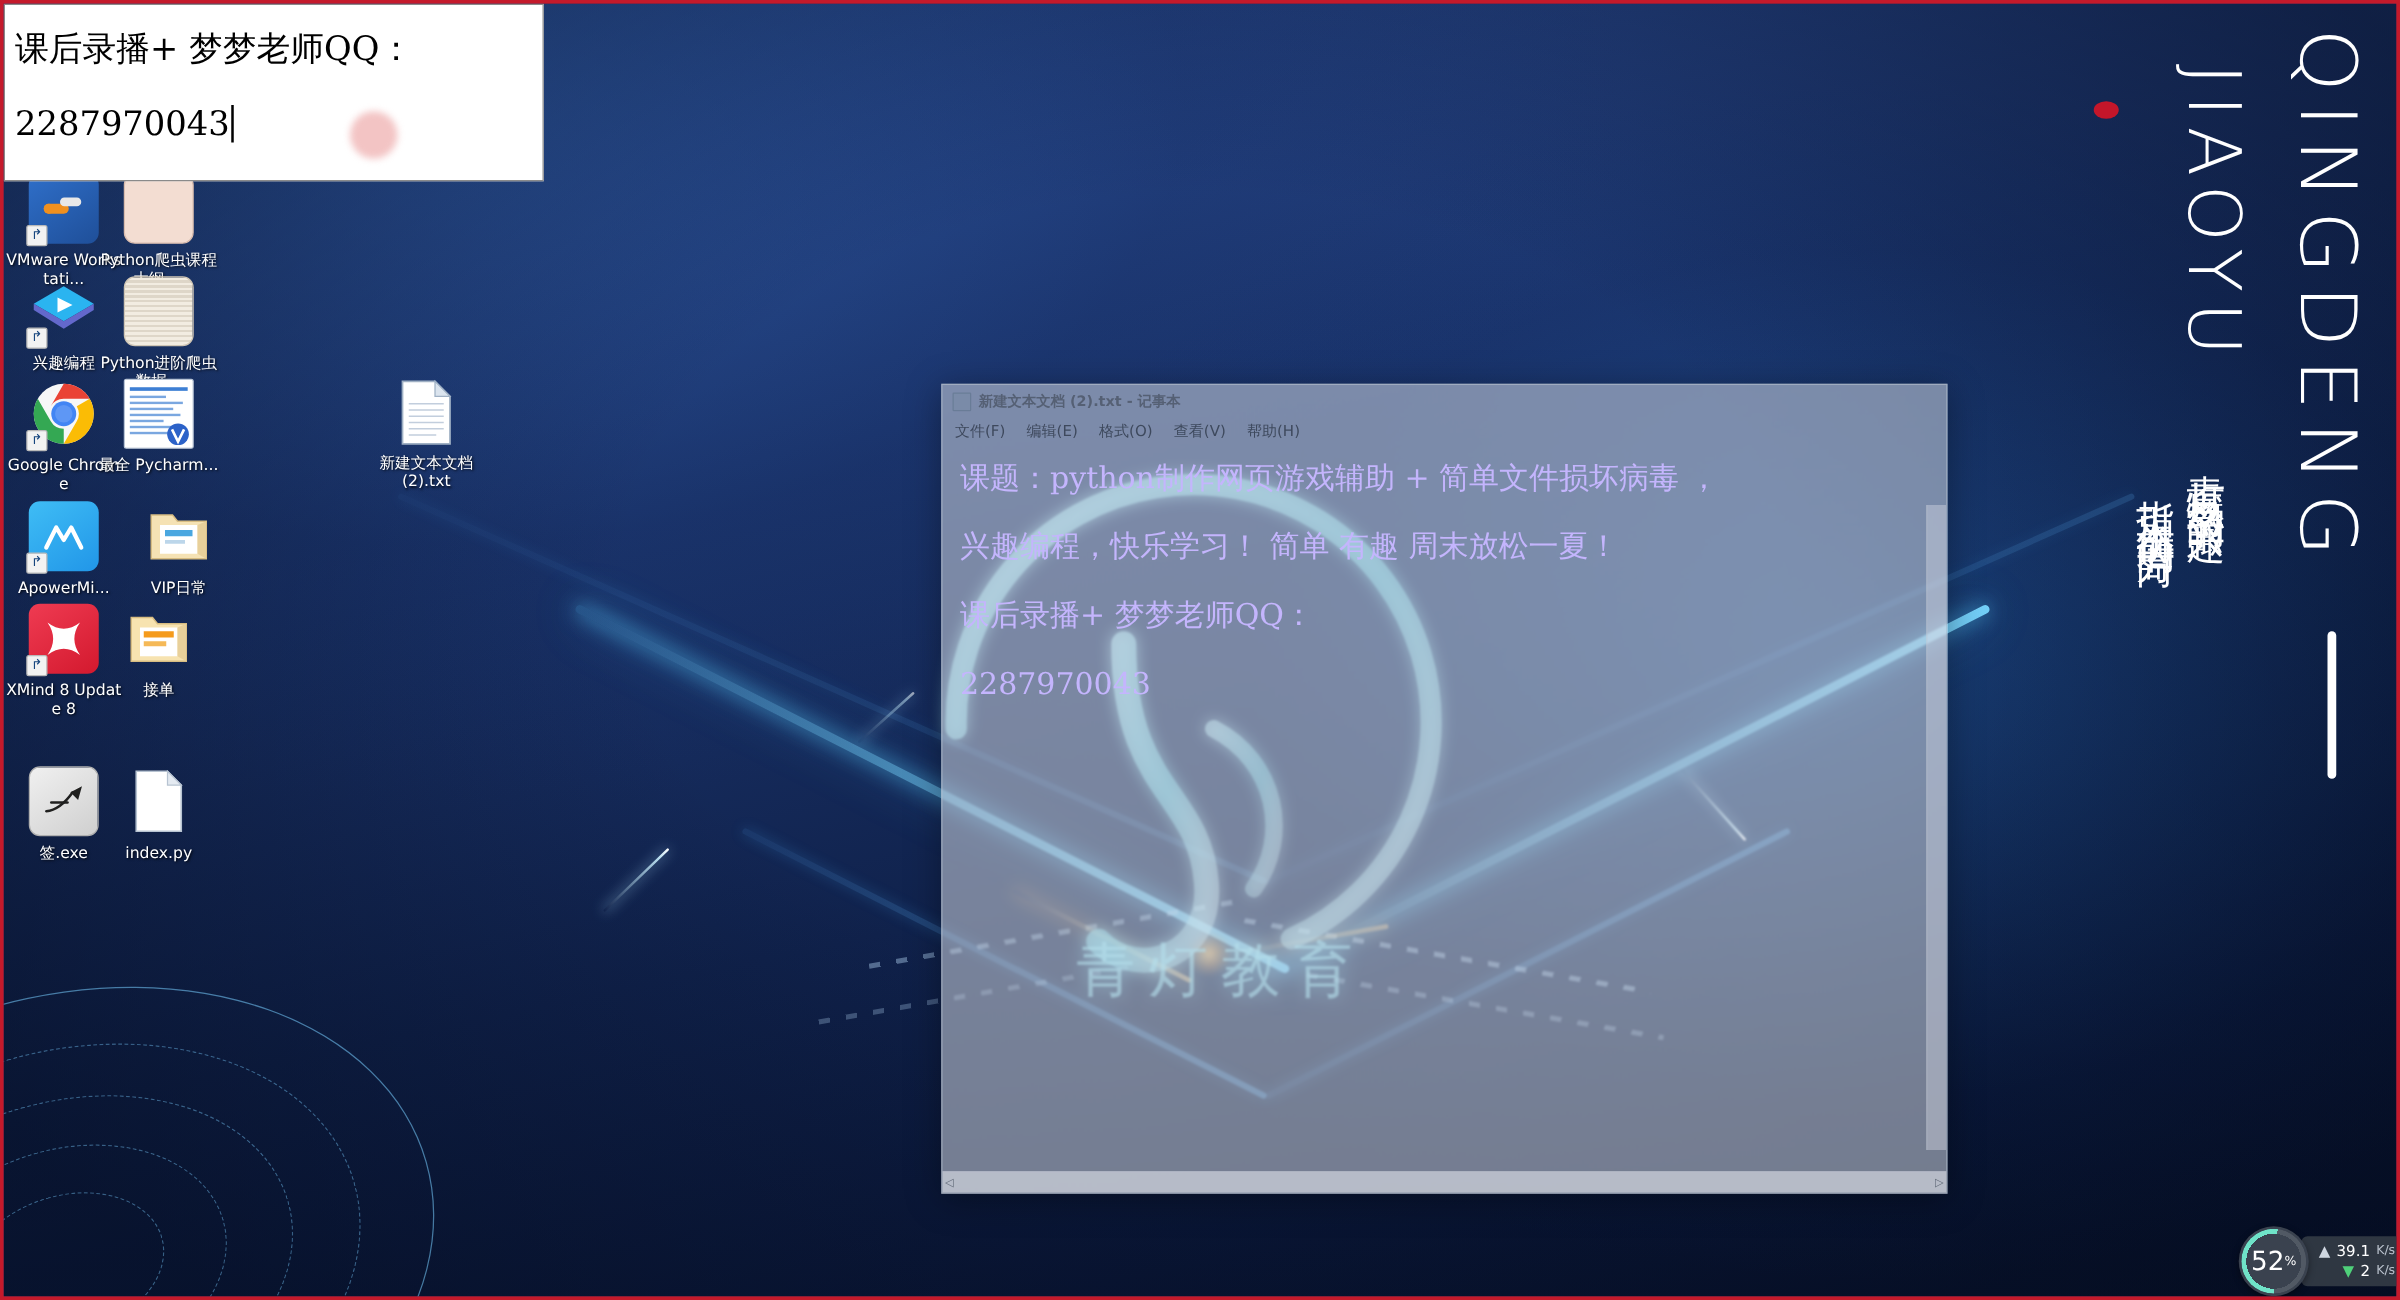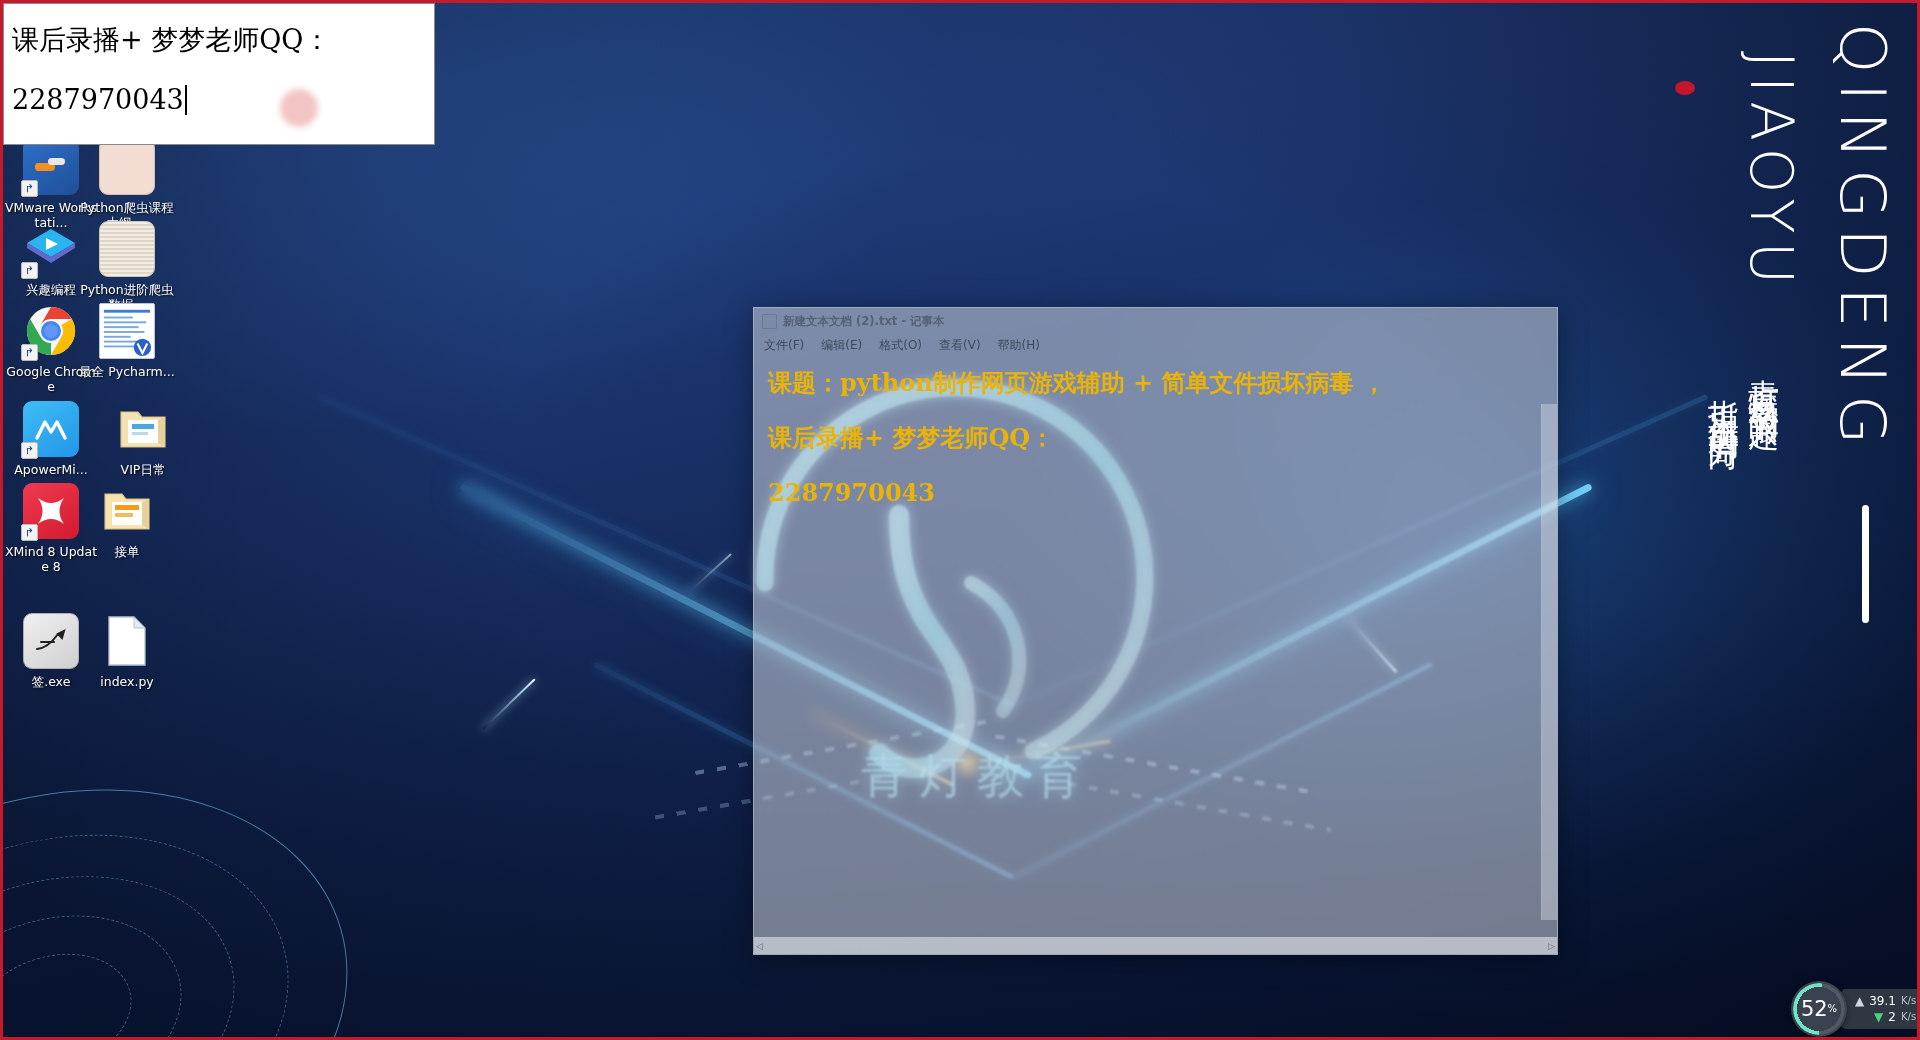--- a/index.html
+++ b/index.html
@@ -223,26 +223,25 @@
   }
   #np-body {
     flex: 1;
     position: relative;
     padding: 10px 14px 0 14px;
     overflow: hidden;
   }
   #np-body .tline {
     font-family: "DejaVu Serif", "Liberation Serif", serif;
     font-size: 24px;
-    color: #eab308;
+    color: #c4b5fd;
     line-height: 33px;
     white-space: nowrap;
     position: relative;
     z-index: 3;
-    font-weight: bold;
   }
   #np-body .tline.gap { margin-top: 22px; }
   #np-scroll-h {
     height: 17px;
     background: rgba(222,226,234,0.62);
     border-top: 1px solid rgba(185,192,205,0.55);
     display: flex; align-items: center; justify-content: space-between;
     padding: 0 2px;
     font-size: 9px;
     color: rgba(80,90,105,0.8);
@@ -575,35 +574,53 @@
   <div class="desk-icon" style="left:76px; top:610px;">
     <div class="glyph">
       <svg width="42" height="52" viewBox="0 0 42 52">
         <path d="M3 2 L28 2 L39 13 L39 50 L3 50 Z" fill="#ffffff" stroke="#b7c3d1" stroke-width="1.3"></path>
         <path d="M28 2 L39 13 L28 13 Z" fill="#e4eaf1" stroke="#b7c3d1" stroke-width="1"></path>
       </svg>
     </div>
     <div class="lbl">index.py</div>
   </div>
 
+  <div class="desk-icon" style="left:290px; top:300px;">
+    <div class="glyph" style="width:44px;height:54px;">
+      <svg width="44" height="54" viewBox="0 0 44 54">
+        <path d="M3 2 L29 2 L41 14 L41 52 L3 52 Z" fill="#ffffff" stroke="#9fb0c4" stroke-width="1.4"></path>
+        <path d="M29 2 L41 14 L29 14 Z" fill="#dbe4ee" stroke="#9fb0c4" stroke-width="1"></path>
+        <g stroke="#c2cedd" stroke-width="1.2">
+          <line x1="8" y1="20" x2="36" y2="20"></line>
+            <line x1="8" y1="25" x2="36" y2="25"></line>
+          <line x1="8" y1="30" x2="36" y2="30"></line>
+            <line x1="8" y1="35" x2="36" y2="35"></line>
+          <line x1="8" y1="40" x2="36" y2="40"></line>
+            <line x1="8" y1="45" x2="30" y2="45"></line>
+        </g>
+      </svg>
+    </div>
+    <div class="lbl">新建文本文档 (2).txt</div>
+  </div>
 
   <div id="notepad">
     <div id="np-title">
       <span class="tico"></span>
       <span>新建文本文档 (2).txt - 记事本</span>
     </div>
     <div id="np-menu">
       <span>文件(F)</span>
       <span>编辑(E)</span>
       <span>格式(O)</span>
       <span>查看(V)</span>
       <span>帮助(H)</span>
     </div>
     <div id="np-body">
       <div class="tline">课题：python制作网页游戏辅助   + 简单文件损坏病毒 ，</div>
+      <div class="tline gap">兴趣编程，快乐学习！  简单 有趣   周末放松一夏！</div>
       <div class="tline gap">课后录播+  梦梦老师QQ：</div>
       <div class="tline gap">2287970043</div>
       <div id="np-scroll-v"></div>
     </div>
     <div id="np-scroll-h">
       <span>◁</span>
       <span>▷</span>
     </div>
   </div>
 

